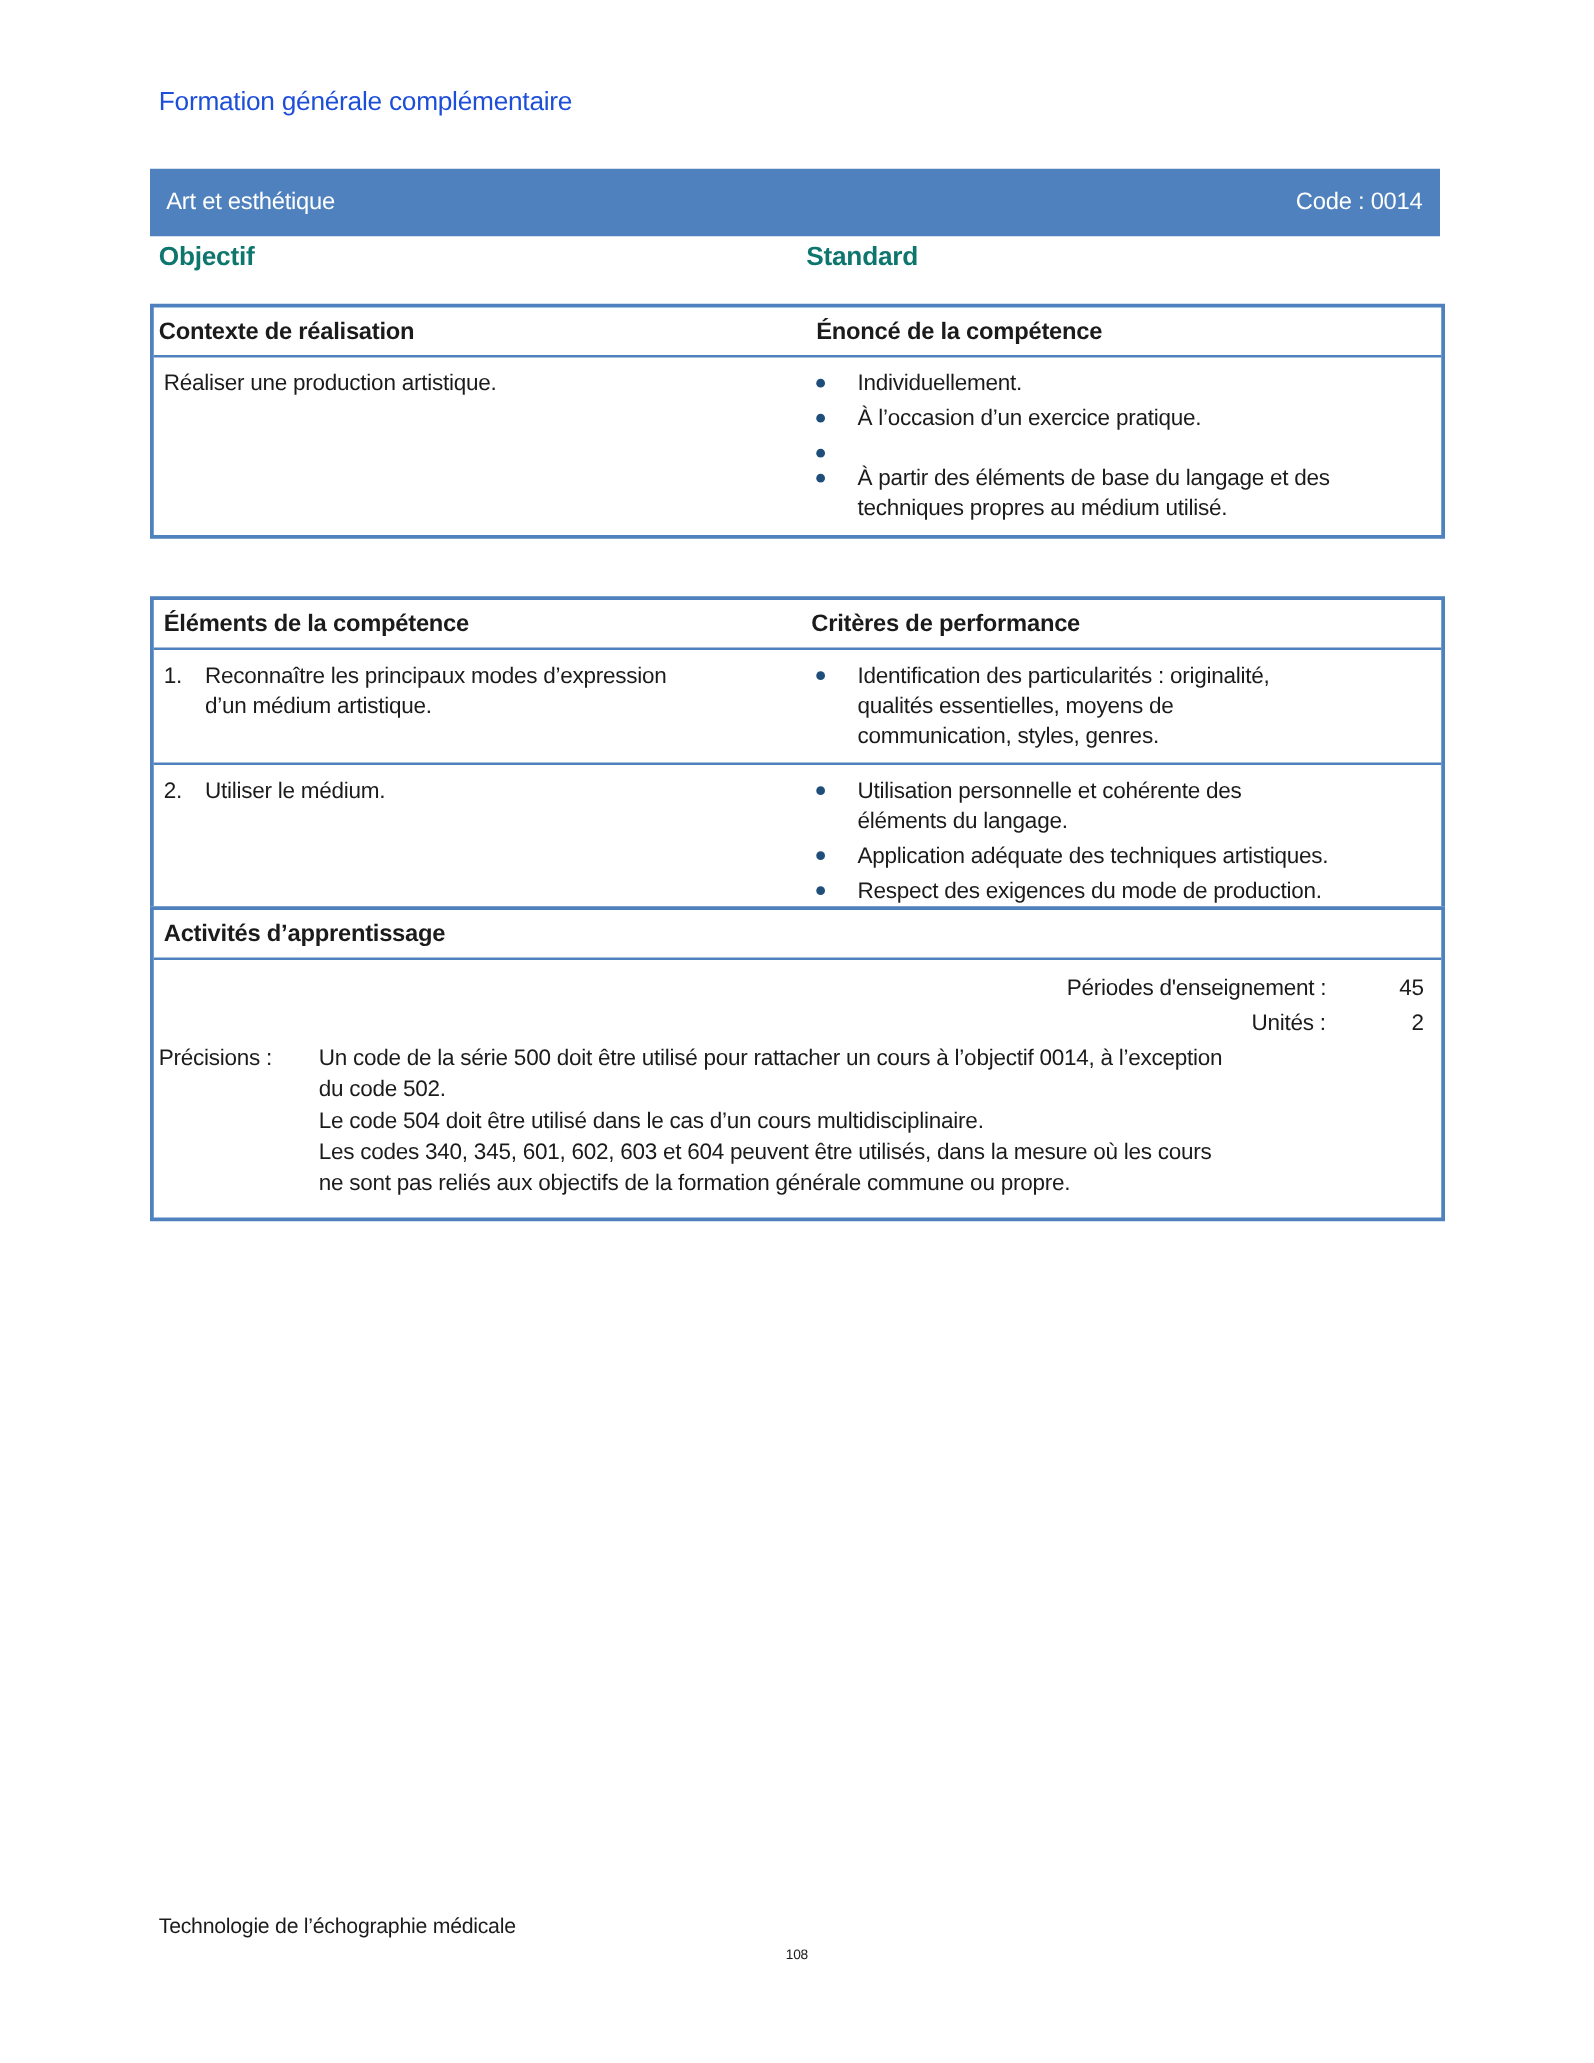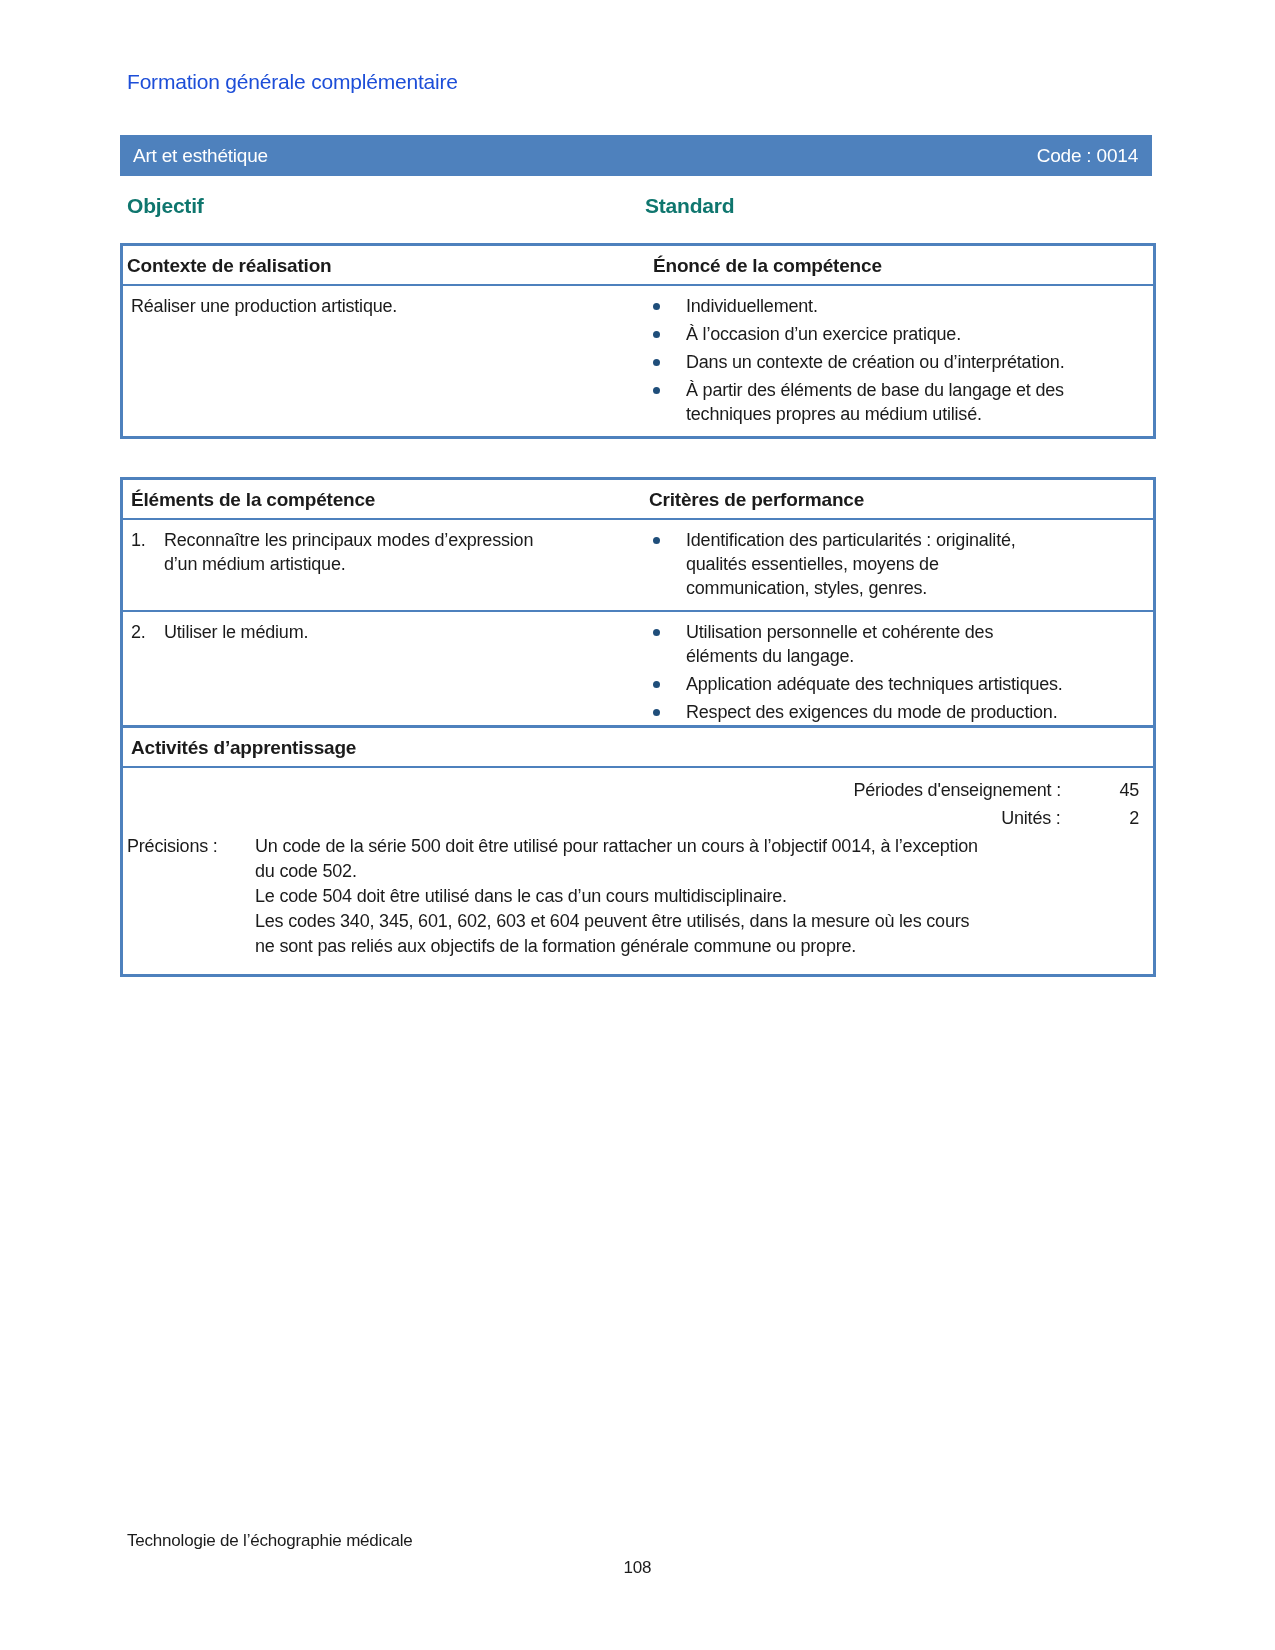--- a/index.html
+++ b/index.html
@@ -14,21 +14,21 @@
     overflow:hidden;
   }
 
   .doc-label {
     position:absolute; top:70px; left:127px;
     font-size:21px; color:#1d4ed8;
   }
 
   .banner {
     position:absolute; top:135px; left:120px;
-    width:1032px; height:41px;
+    width:1032px; height:54px;
     background:#4e81bd; color:#ffffff;
     display:flex; justify-content:space-between; align-items:center;
     padding:0 14px 0 13px; box-sizing:border-box;
     font-size:19px;
   }
 
   .col-heading {
     position:absolute; top:194px;
     font-size:21px; font-weight:bold; color:#0f766e;
   }
@@ -72,21 +72,21 @@
   .lbl { flex:0 0 128px; }
   .lbl.wide { flex:0 0 266px; }
   .prec { flex:1; }
   .prec p { margin:0; white-space:pre-line; }
 
   .footer-program {
     position:absolute; top:1531px; left:127px; font-size:17px;
   }
   .footer-page {
     position:absolute; top:1558px; left:0; width:100%;
-    text-align:center; font-size:17px;
+    text-align:center; font-size:11px;
   }
 </style>
 </head>
 <body>
 
 <div class="page">
 
   <div class="doc-label">Formation générale complémentaire</div>
 
   <div class="banner">
@@ -109,21 +109,20 @@
           <li>
             <span class="dot"></span>
             <span class="btxt">Individuellement.</span>
           </li>
           <li>
             <span class="dot"></span>
             <span class="btxt">À l’occasion d’un exercice pratique.</span>
           </li>
           <li>
             <span class="dot"></span>
-            <span class="btxt">Dans un contexte de création ou d’interprétation.</span>
           </li>
           <li>
             <span class="dot"></span>
             <span class="btxt">À partir des éléments de base du langage et des
 techniques propres au médium utilisé.</span>
           </li>
         </ul>
       </div>
     </div>
   </div>

